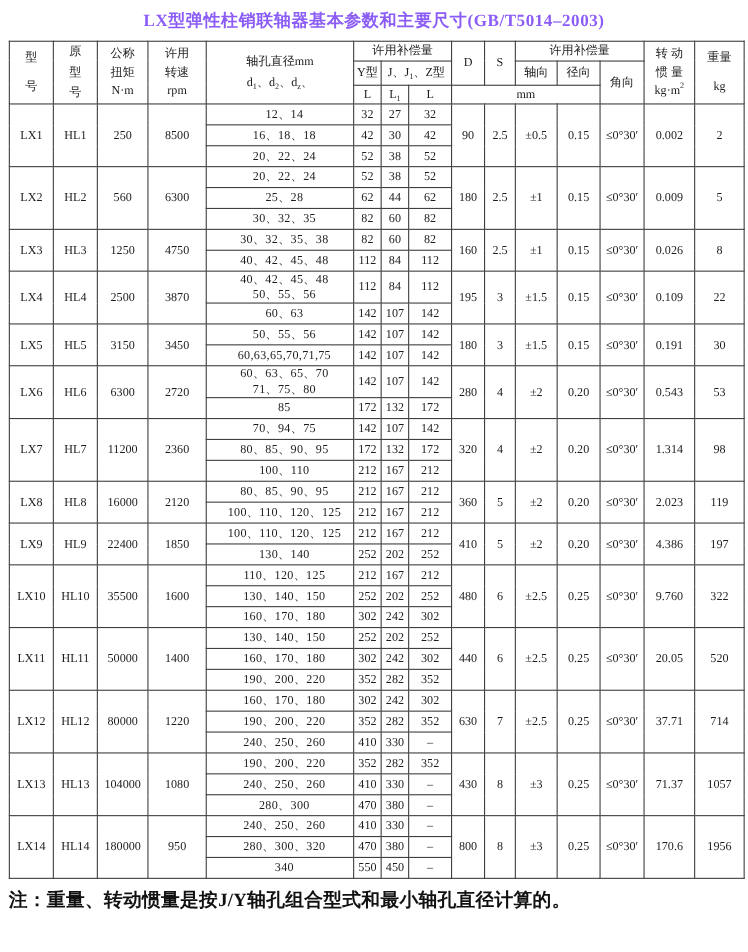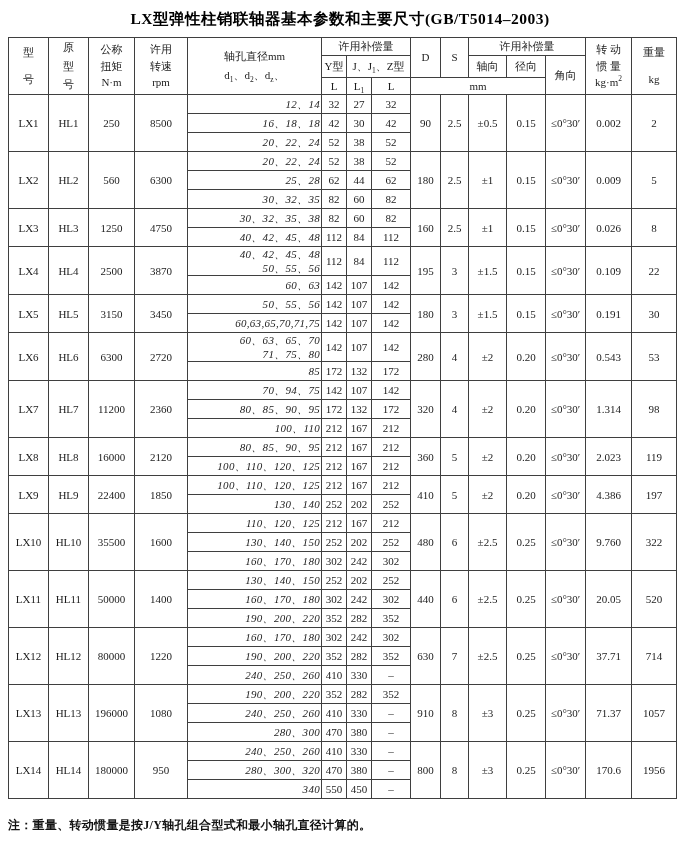--- a/index.html
+++ b/index.html
@@ -8,41 +8,41 @@
     --bg:#ffffff;
   }
   html,body{margin:0;padding:0;}
   body{
     width:680px;height:865px;background:var(--bg);color:var(--text);
     font-family:"Liberation Serif","DejaVu Serif",serif;
     overflow:hidden;
   }
   .title{
     text-align:center;font-weight:bold;font-size:15.5px;
-    padding-top:9px;letter-spacing:.5px;color:#000000;
+    padding-top:9px;letter-spacing:.5px;color:#8b5cf6;
   }
   table{
     border-collapse:collapse;table-layout:fixed;
     width:664px;margin:7px 0 0 8px;
     border:1.5px solid var(--border);
   }
   th,td{
     border:1px solid var(--border);
     text-align:center;vertical-align:middle;
     font-weight:normal;padding:0 1px;
     overflow:hidden;
   }
   thead th{font-size:11px;line-height:1.5;font-weight:normal;}
   thead th.lh24{line-height:2.5;}
   thead th.lh18{line-height:1.7;}
   tbody td{font-size:11px;height:18px;line-height:1.28;}
-  td.bore{text-align:right;padding-left:9px;letter-spacing:.3px;font-style:italic;}
+  td.bore{text-align:center;padding-left:9px;letter-spacing:.3px;}
   sub,sup{font-size:7.5px;line-height:0;}
   .footnote{
-    font-size:12px;font-weight:bold;margin:18px 0 0 8px;color:#111;
+    font-size:17px;font-weight:bold;margin:8px 0 0 8px;color:#111;
     letter-spacing:.3px;
   }
 </style>
 </head>
 <body>
 
 <div class="title">LX型弹性柱销联轴器基本参数和主要尺寸(GB/T5014–2003)</div>
 
 <table>
   <colgroup>
@@ -399,27 +399,27 @@
       </tr>
       <tr>
         <td class="bore">240、250、260</td>
         <td>410</td>
         <td>330</td>
         <td>–</td>
       </tr>
       <tr>
         <td rowspan="3">LX13</td>
         <td rowspan="3">HL13</td>
-        <td rowspan="3">196000</td>
+        <td rowspan="3">104000</td>
         <td rowspan="3">1080</td>
         <td class="bore">190、200、220</td>
         <td>352</td>
         <td>282</td>
         <td>352</td>
-        <td rowspan="3">910</td>
+        <td rowspan="3">430</td>
         <td rowspan="3">8</td>
         <td rowspan="3">±3</td>
         <td rowspan="3">0.25</td>
         <td rowspan="3">≤0°30′</td>
         <td rowspan="3">71.37</td>
         <td rowspan="3">1057</td>
       </tr>
       <tr>
         <td class="bore">240、250、260</td>
         <td>410</td>

